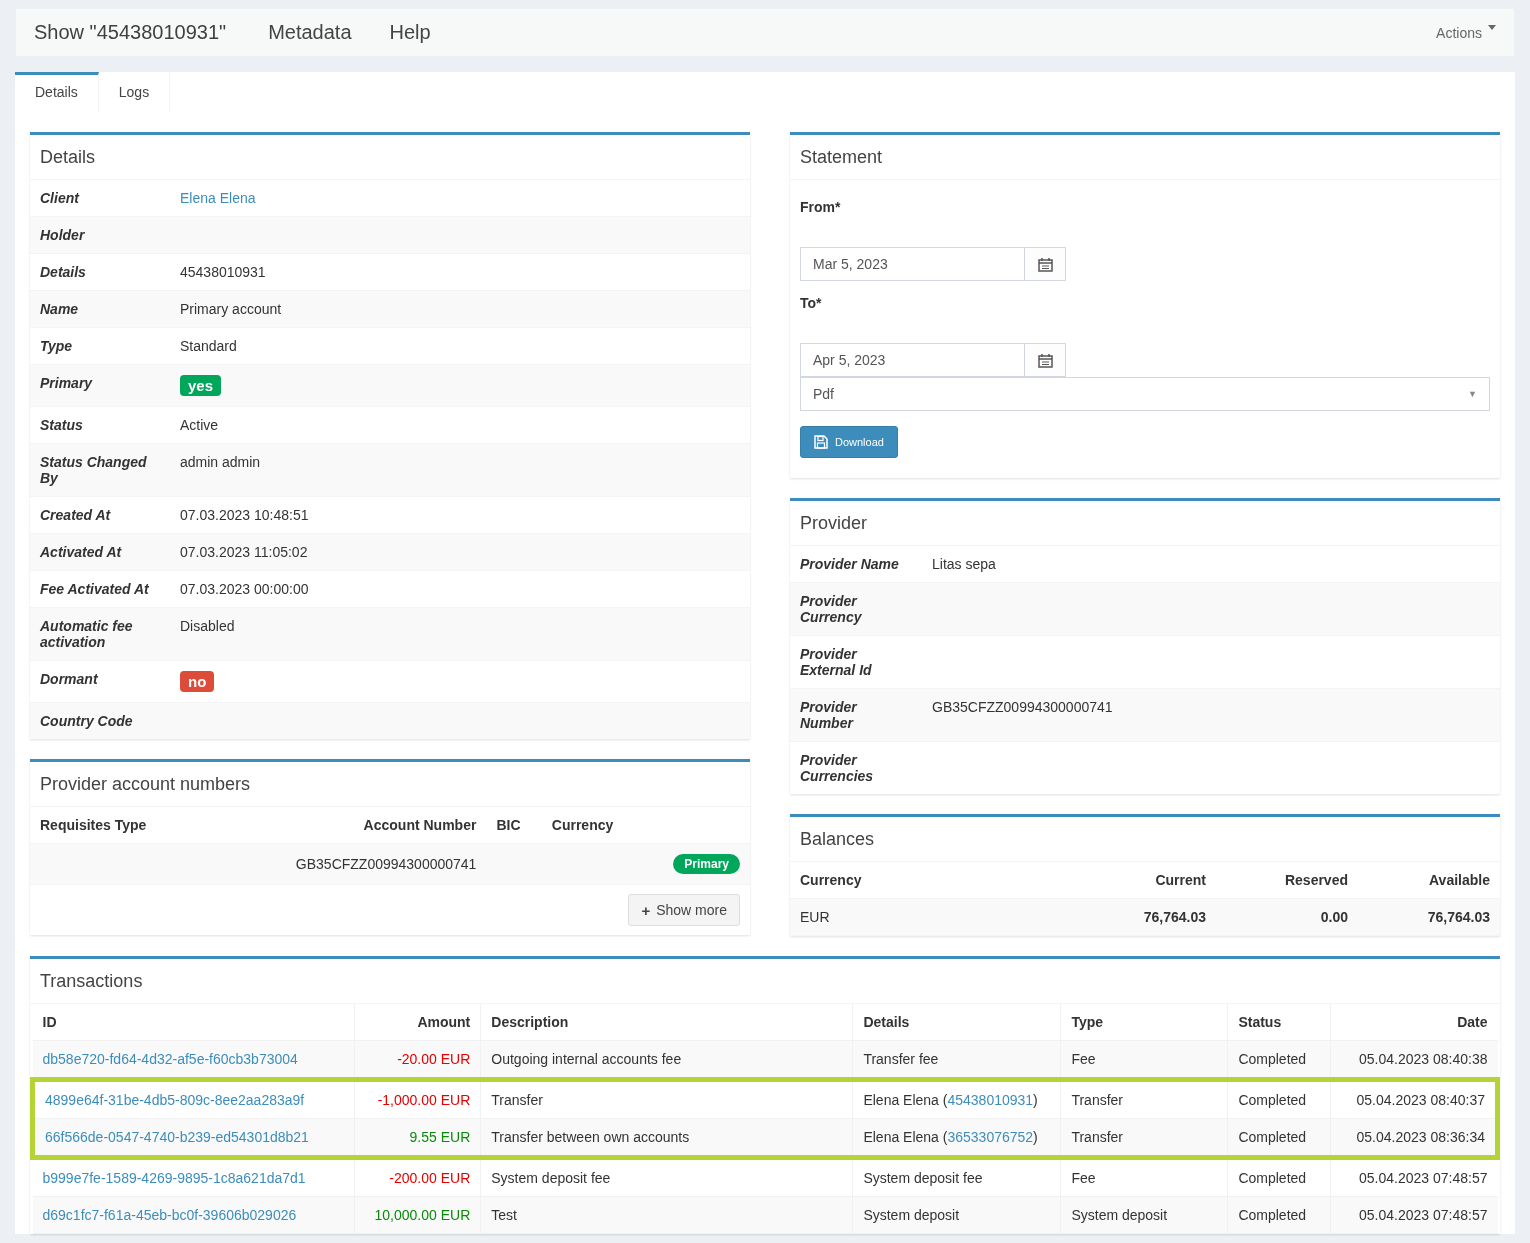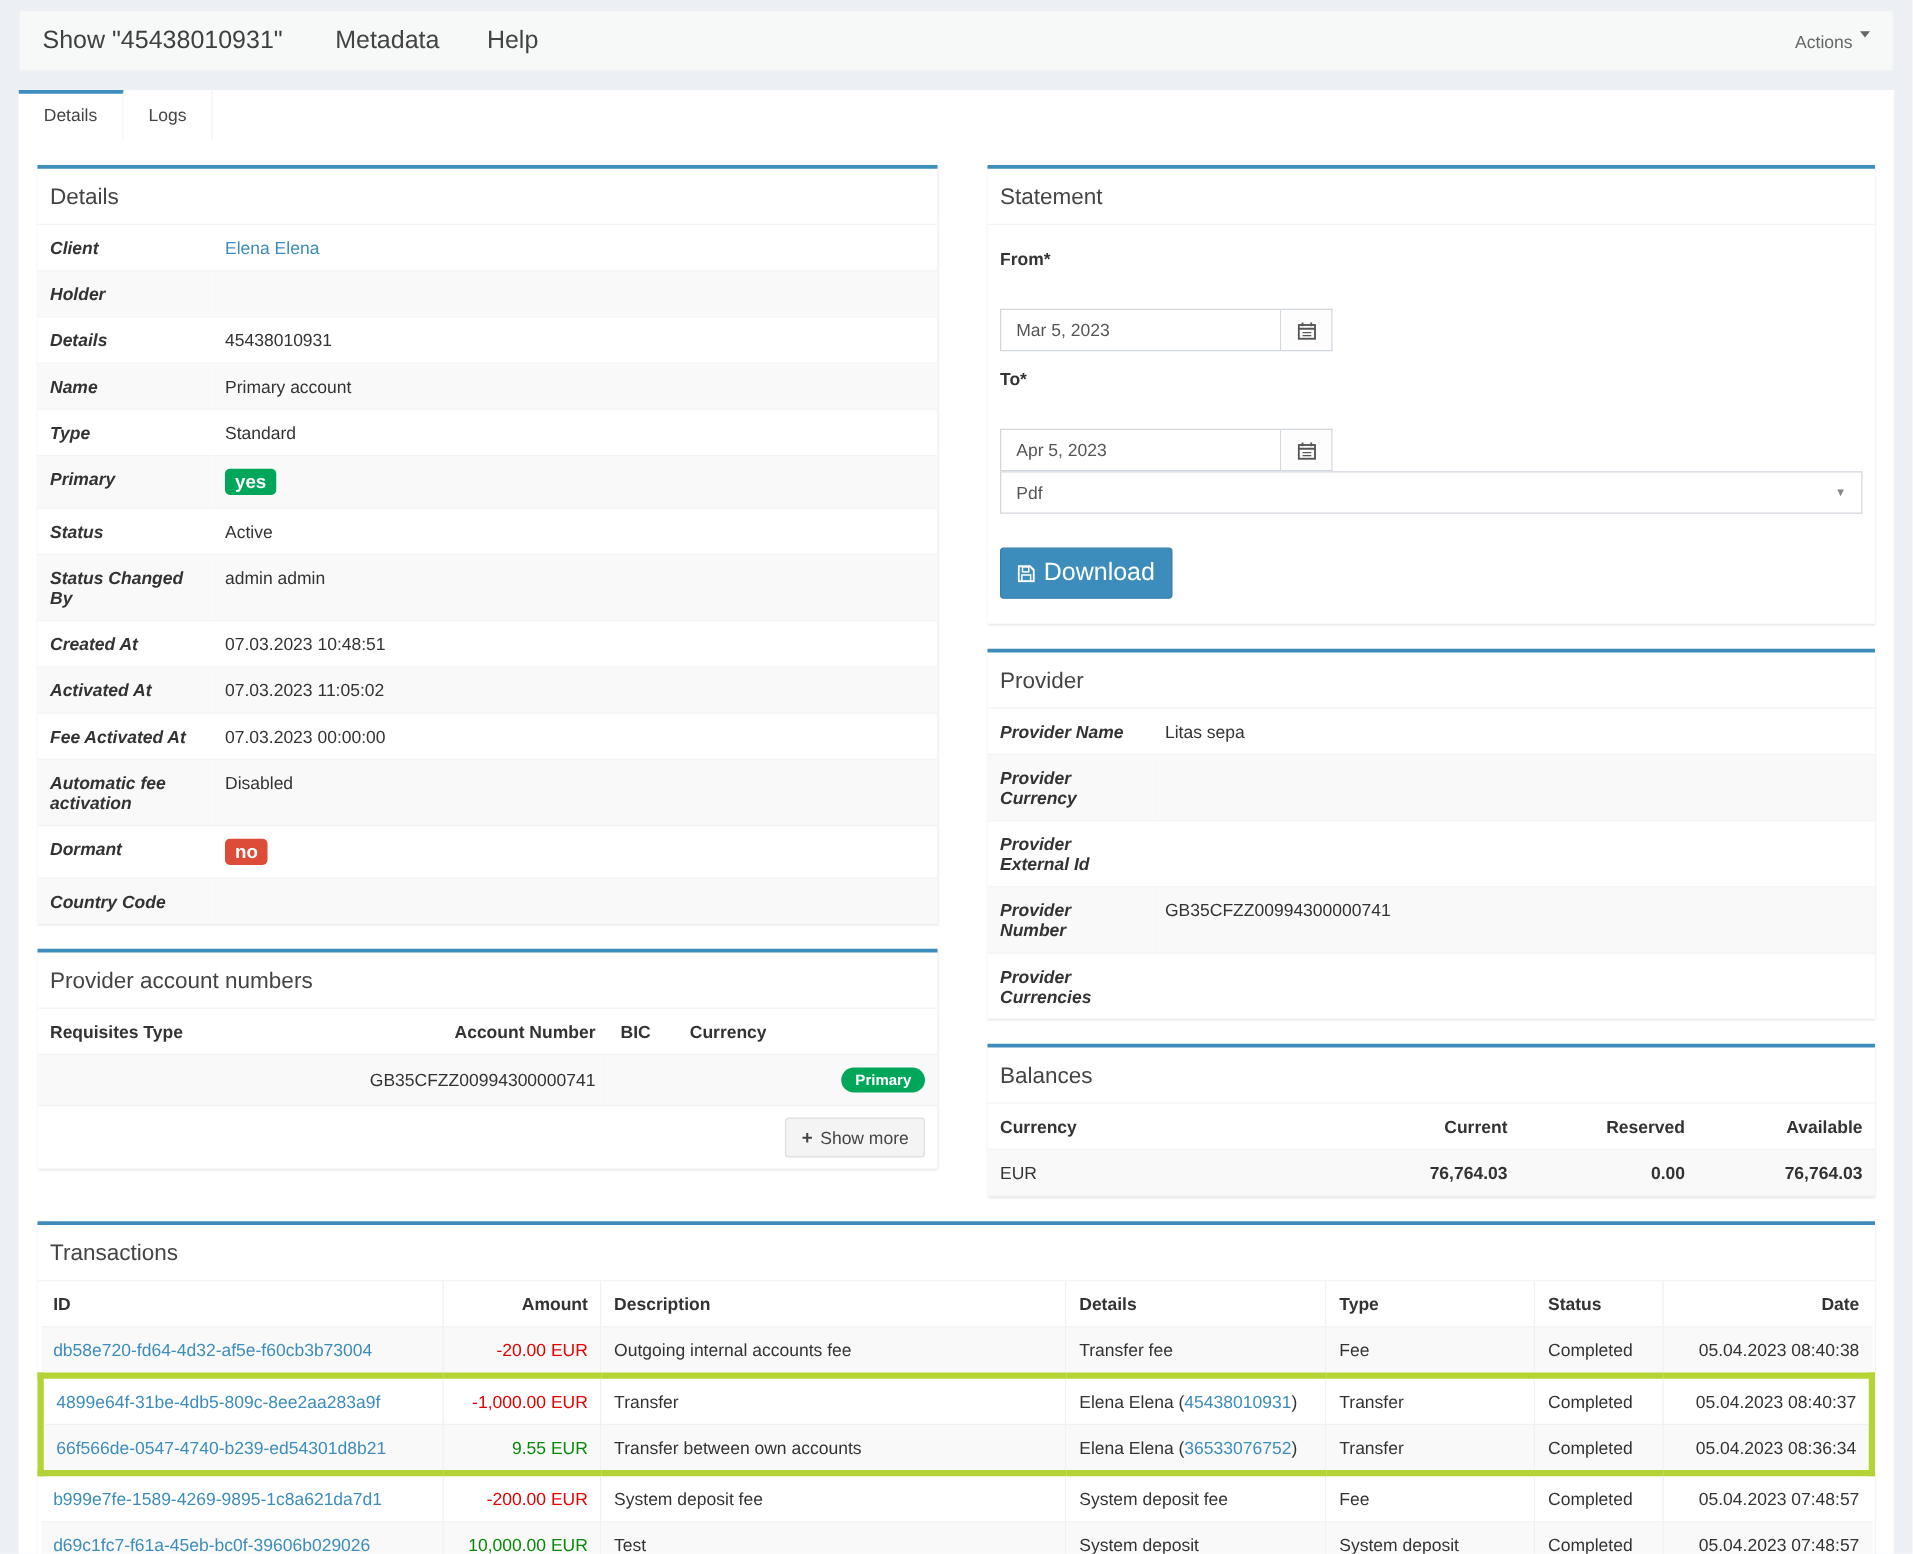--- a/index.html
+++ b/index.html
@@ -59,21 +59,21 @@
   .badge.red{background:var(--red);}
   .badge.pill{border-radius:10px;padding:4px 11px;font-size:12px;}
   
   .form{padding:5px 10px 20px;}
   .form-label{display:block;font-weight:700;margin:14px 0 6px;color:#333;}
   .input-group{display:flex;width:266px;margin-top:32px;}
   .input-group input{flex:1;min-width:0;height:34px;border:1px solid var(--inputborder);padding:6px 12px;font-size:14px;color:#555;border-radius:0;font-family:"Liberation Sans",sans-serif;outline:none;}
   .addon{width:41px;height:34px;border:1px solid var(--inputborder);border-left:none;background:#fdfdfd;display:flex;align-items:center;justify-content:center;cursor:pointer;}
   .select{height:34px;border:1px solid var(--inputborder);width:100%;display:flex;align-items:center;justify-content:space-between;padding:0 12px;color:#555;cursor:pointer;background:#fff;}
   .select .sel-caret{font-size:9px;color:#888;}
-  .btn-primary{margin-top:27px;display:inline-flex;align-items:center;gap:7px;background:var(--accent);border:1px solid #367fa9;color:#fff;padding:8px 13px;font-size:20px;border-radius:3px;cursor:pointer;font-family:"Liberation Sans",sans-serif;}
+  .btn-primary{margin-top:15px;display:inline-flex;align-items:center;gap:7px;background:var(--accent);border:1px solid #367fa9;color:#fff;padding:8px 13px;font-size:11px;border-radius:3px;cursor:pointer;font-family:"Liberation Sans",sans-serif;}
   .btn-default{display:inline-flex;align-items:center;gap:6px;background:#f4f4f4;border:1px solid #ddd;color:#444;padding:7px 12px;font-size:14px;border-radius:3px;cursor:pointer;font-family:"Liberation Sans",sans-serif;}
   .plus{font-weight:700;font-size:15px;line-height:1;}
   
   table.data{width:100%;border-collapse:collapse;}
   table.data th, table.data td{padding:10px 10px;text-align:left;vertical-align:middle;}
   table.data th{font-weight:700;color:#333;border-bottom:1px solid var(--border);}
   table.data tbody tr{border-bottom:1px solid var(--border);}
   table.data tbody tr:nth-child(odd){background:var(--stripe);}
   .num{text-align:right !important;}
   

